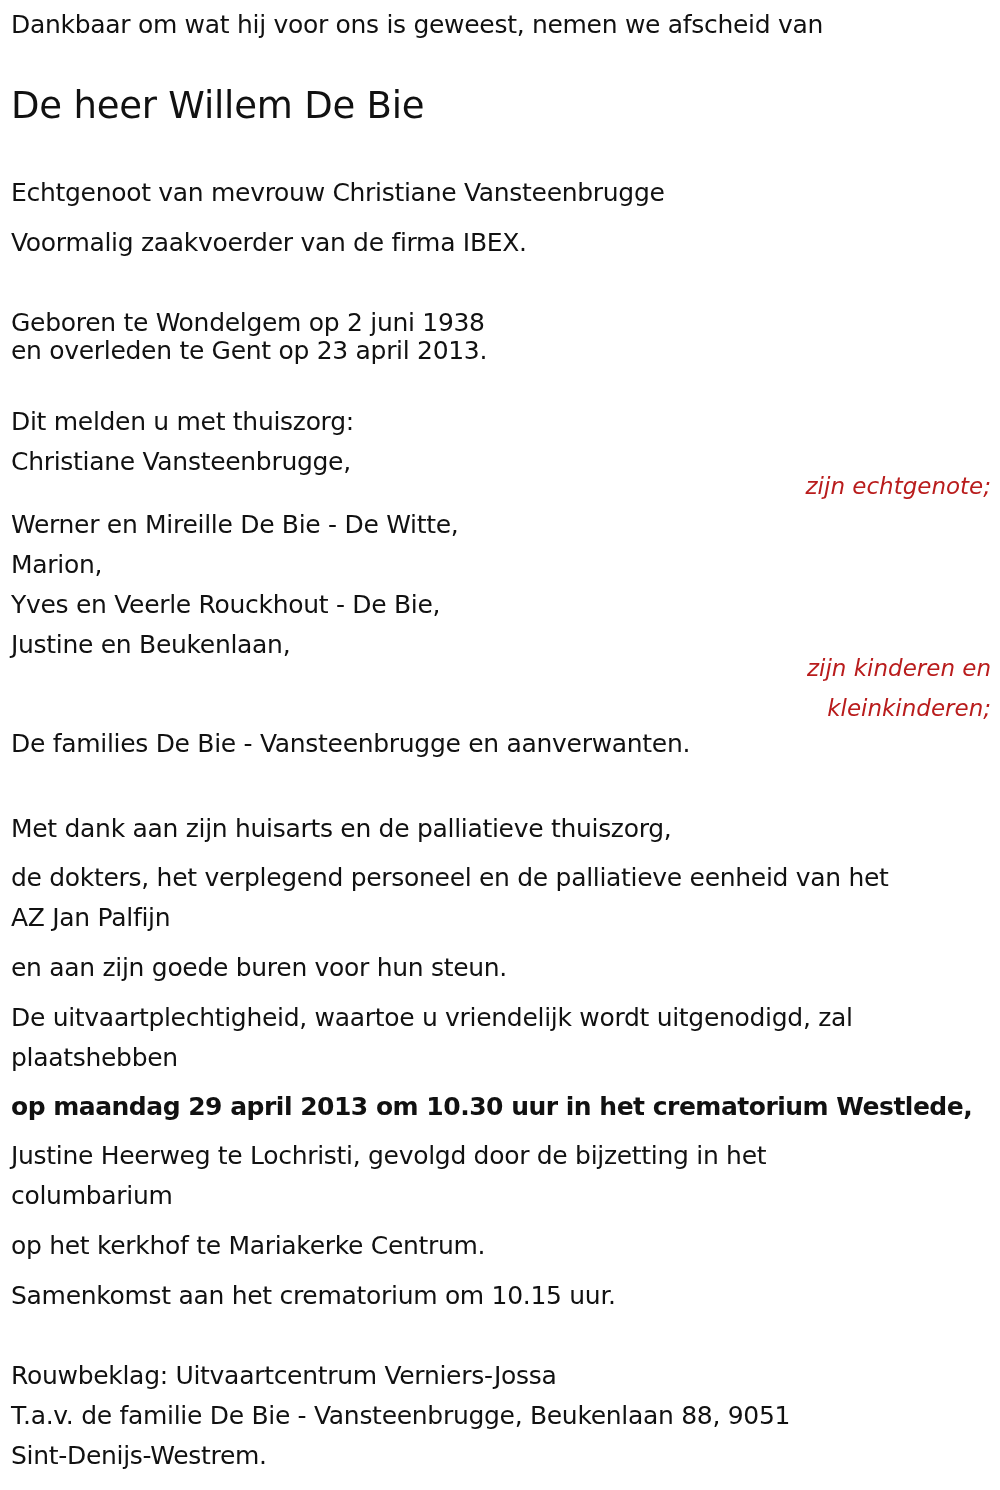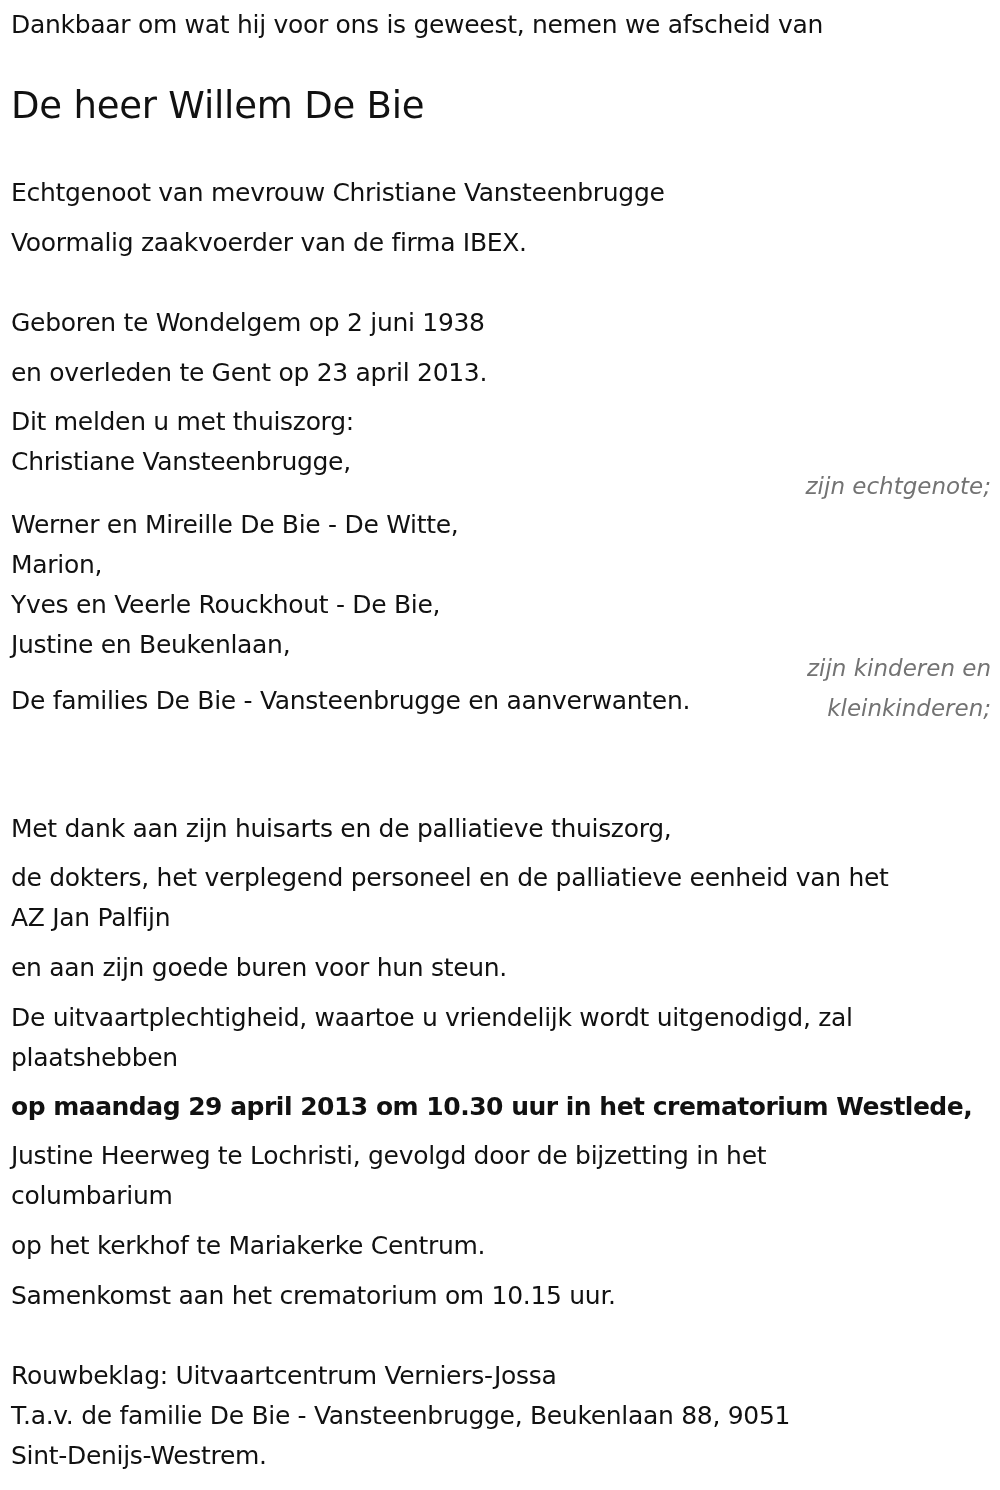--- a/index.html
+++ b/index.html
@@ -38,51 +38,51 @@
     .bold { font-weight: bold; letter-spacing: -0.5px; text-align: right; }
     .caption {
       position: absolute;
       right: 0;
       left: auto;
       font-style: italic;
       font-size: 23px;
       line-height: 30px;
       text-align: right;
       white-space: nowrap;
-      color: #737373;
+      color: #b91c1c;
     }
   </style>
 </head>
 <body>
 
 <div class="page">
 
   <div class="line" style="top:10px">Dankbaar om wat hij voor ons is geweest, nemen we afscheid van</div>
 
   <div class="line title" style="top:84px">De heer Willem De Bie</div>
 
   <div class="line" style="top:178px">Echtgenoot van mevrouw Christiane Vansteenbrugge</div>
   <div class="line" style="top:228px">Voormalig zaakvoerder van de firma IBEX.</div>
 
   <div class="line" style="top:308px">Geboren te Wondelgem op 2 juni 1938</div>
-  <div class="line" style="top:358px">en overleden te Gent op 23 april 2013.</div>
+  <div class="line" style="top:336px">en overleden te Gent op 23 april 2013.</div>
 
   <div class="line" style="top:407px">Dit melden u met thuiszorg:</div>
 
   <div class="line" style="top:447px">Christiane Vansteenbrugge,</div>
   <div class="caption" style="top:471px">zijn echtgenote;</div>
 
   <div class="line" style="top:510px">Werner en Mireille De Bie - De Witte,</div>
   <div class="line" style="top:550px">Marion,</div>
   <div class="line" style="top:590px">Yves en Veerle Rouckhout - De Bie,</div>
   <div class="line" style="top:630px">Justine en Beukenlaan,</div>
   <div class="caption" style="top:653px">zijn kinderen en</div>
   <div class="caption" style="top:693px">kleinkinderen;</div>
 
-  <div class="line" style="top:686px">De families De Bie - Vansteenbrugge en aanverwanten.</div>
+  <div class="line" style="top:729px">De families De Bie - Vansteenbrugge en aanverwanten.</div>
 
   <div class="line" style="top:814px">Met dank aan zijn huisarts en de palliatieve thuiszorg,</div>
   <div class="line" style="top:863px">de dokters, het verplegend personeel en de palliatieve eenheid van het</div>
   <div class="line" style="top:903px">AZ Jan Palfijn</div>
   <div class="line" style="top:953px">en aan zijn goede buren voor hun steun.</div>
 
   <div class="line" style="top:1003px">De uitvaartplechtigheid, waartoe u vriendelijk wordt uitgenodigd, zal</div>
   <div class="line" style="top:1043px">plaatshebben</div>
 
   <div class="line bold" style="top:1092px">op maandag 29 april 2013 om 10.30 uur in het crematorium Westlede,</div>

